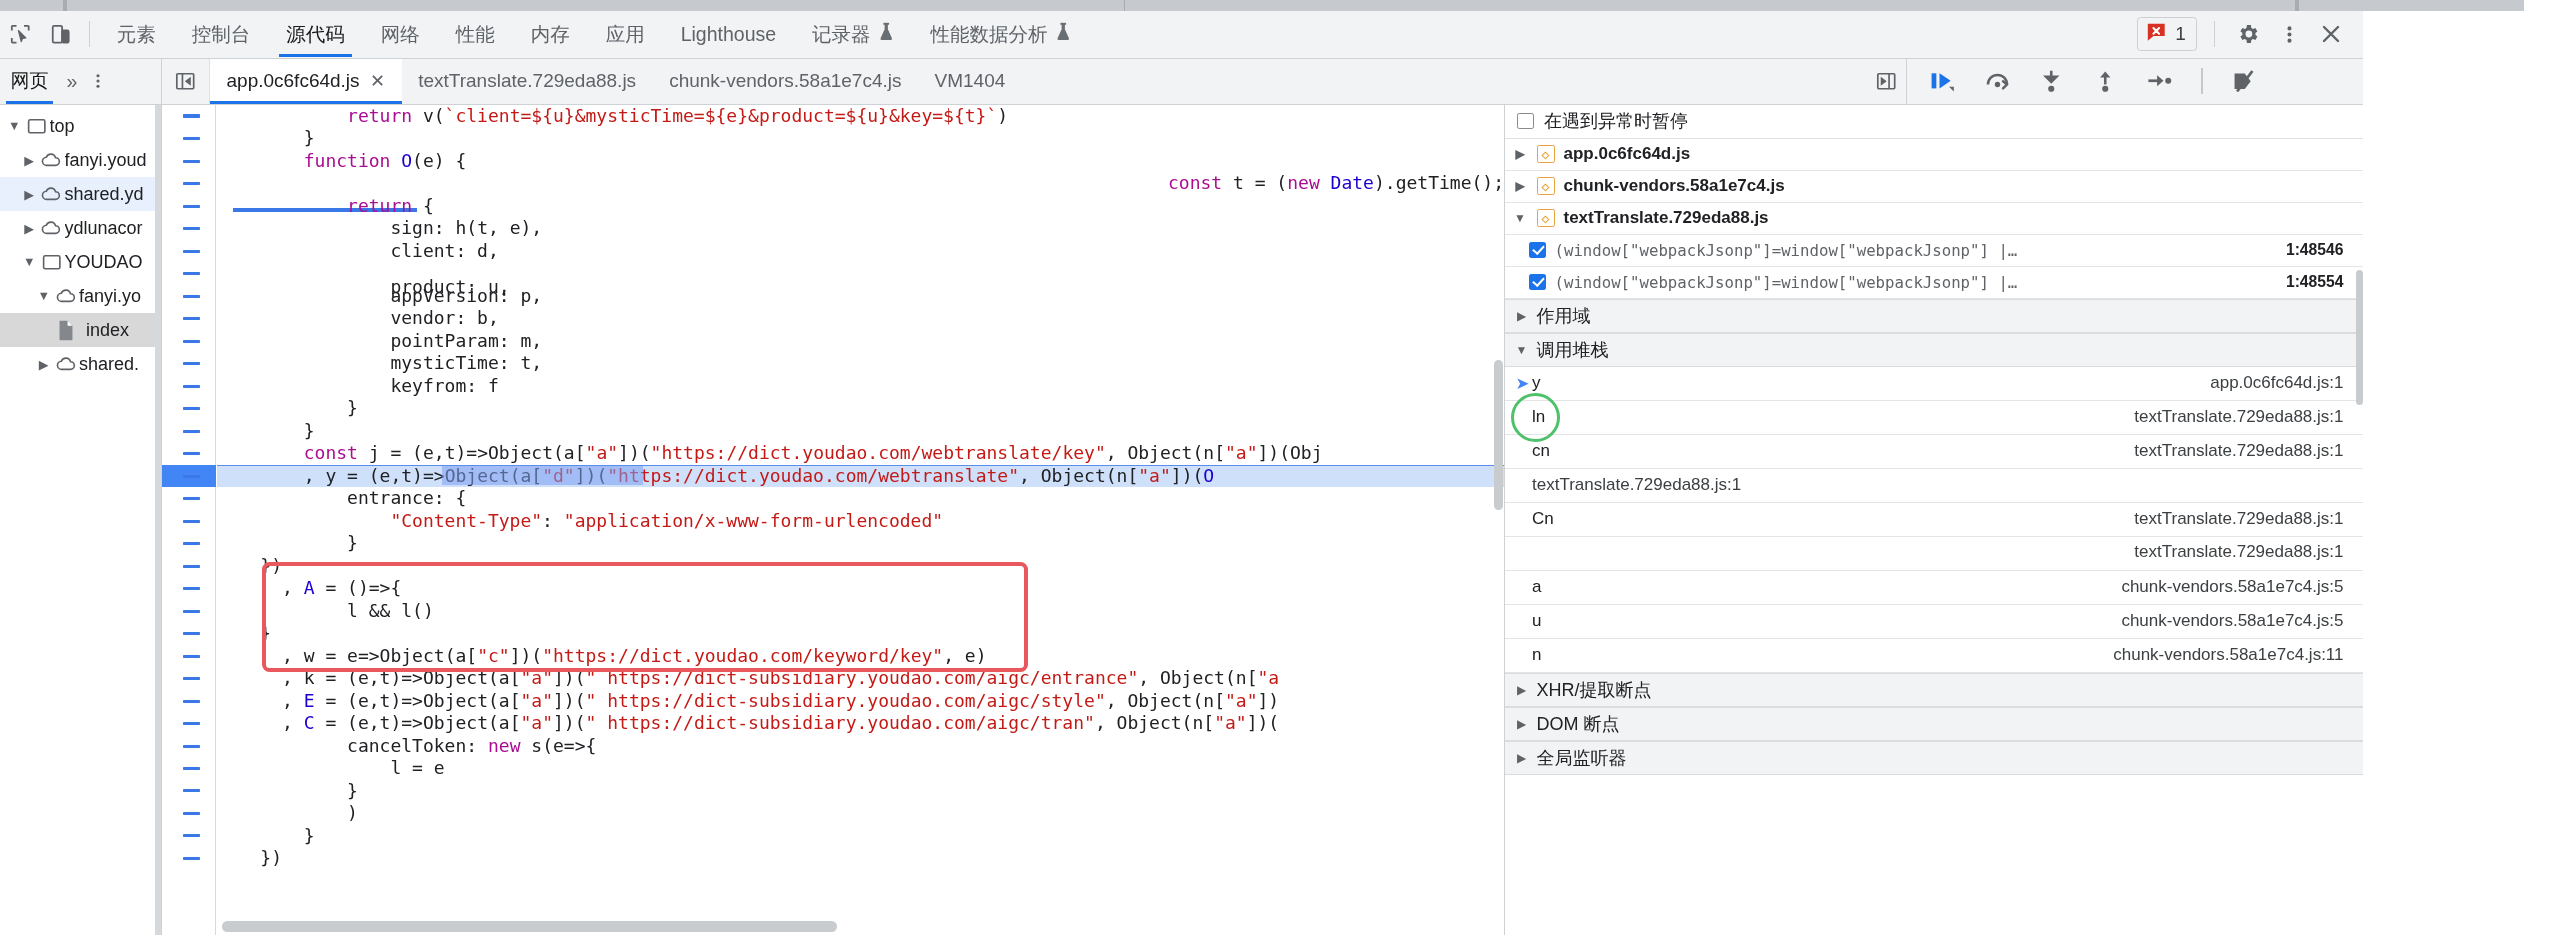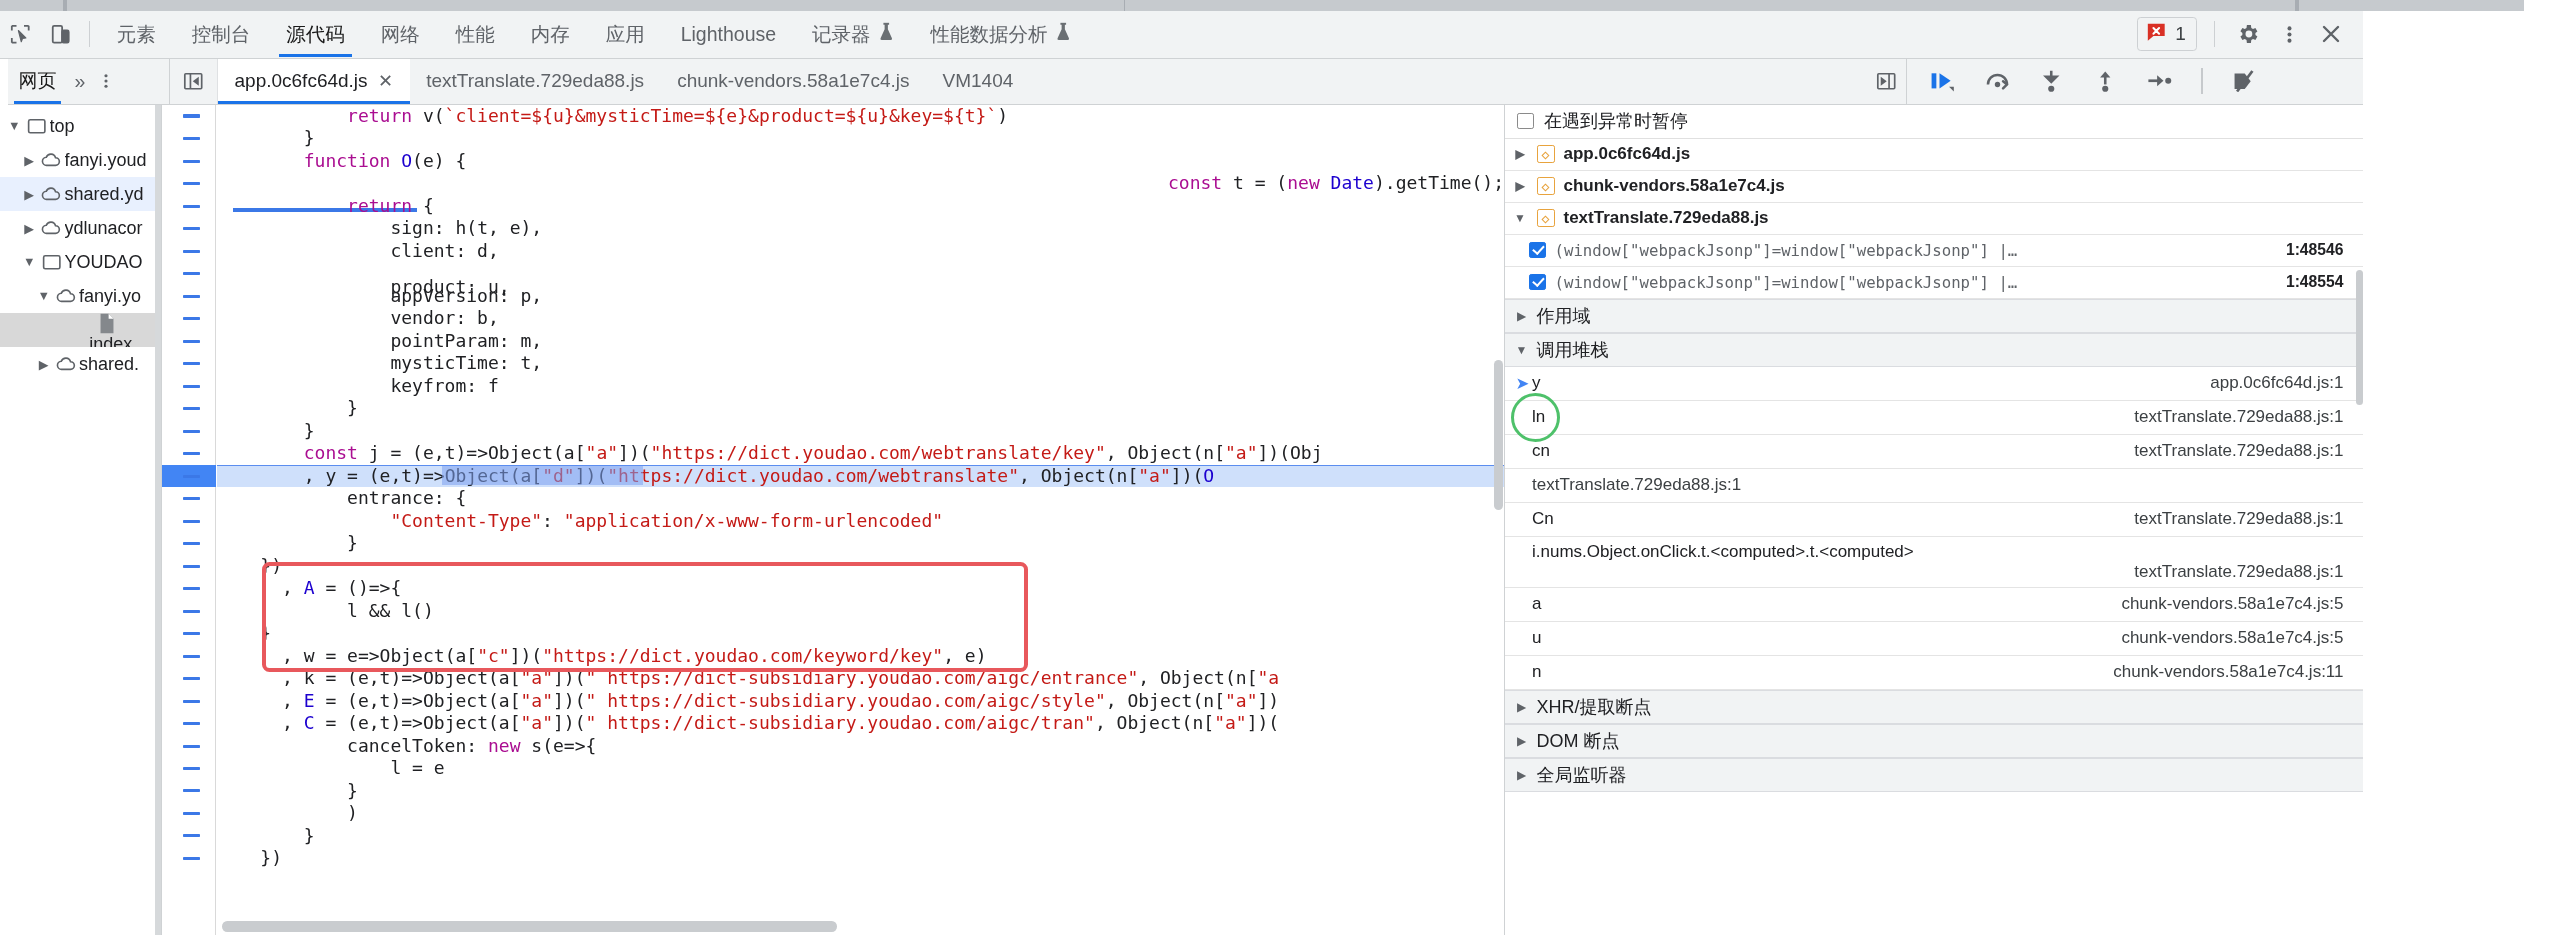--- a/index.html
+++ b/index.html
@@ -32,21 +32,21 @@
   }
   .dt-right { margin-left:auto; display:flex; align-items:center; padding-right:15px; gap:7.5px;}
   .err-badge {
     display:flex; align-items:center; gap:7.5px; border:0.7px solid #cdd0d3; border-radius:3.7px;
     padding: 3.7px 10.5px 3.7px 7.5px; background:#f1f3f4;
   }
   .err-badge .count { font-size:19px; color:#3c4043; }
   .icon-btn { width:34px; height:34px; display:flex; align-items:center; justify-content:center; }
 
   
-  .row2 { height: 46px; display:flex; background:#701a75; border-bottom:0.7px solid #cfd2d4;margin-left:8px; }
+  .row2 { height: 46px; display:flex; background:#701a75; border-bottom:0.7px solid #cfd2d4; }
   .nav-tabbar { width:162px; display:flex; align-items:center; border-right:0.7px solid #cfd2d4; background:#f1f3f4; position:relative;}
   .nav-tab { font-size:19px; color:#1a1a1a; padding:0 10.5px; height:45px; display:flex; align-items:center; position:relative;}
   .nav-tab.active::after{content:"";position:absolute;left:6px;right:6px;bottom:0;height:3px;background:#1a73e8;}
   .chev { font-size:19.5px; color:#5f6368; padding:0 7.5px; }
   .kebab { width:25.5px; height:34px; display:flex; align-items:center; justify-content:center;}
 
   .editor-tabbar { flex:1; display:flex; align-items:center; background:#f1f3f4; position:relative; min-width:0;}
   .panel-toggle { width:48px; height:45px; display:flex; align-items:center; justify-content:center; border-right:0.7px solid #dfe1e3;}
   .ed-tab {
     font-size:19px; color:#5f6368; height:45px; display:flex; align-items:center; gap:10.5px;
@@ -367,21 +367,21 @@
       <div class="ft-row" style="padding-left:34px;">
         <span class="ft-arrow">▼</span>
         <span class="ft-ico">
           <svg width="21" height="15" viewBox="0 0 26 18" fill="none" stroke="#5f6368" stroke-width="2">
               <path d="M7 15a5 5 0 01-.4-10A6 6 0 0118 5.6 4.7 4.7 0 0118 15H7z"></path>
             </svg>
         </span>
         <span class="ft-label">fanyi.yo</span>
       </div>
 
-      <div class="ft-row sel-grey" style="padding-left:53px;flex-direction:column;">
+      <div class="ft-row sel-grey" style="padding-left:53px;">
         <span class="ft-ico">
           <svg width="18" height="21" viewBox="0 0 22 26">
               <path d="M3 1h10l6 6v18H3z" fill="#84888c"></path>
               <path d="M13 1v6h6z" fill="#fff"></path>
             </svg>
         </span>
         <span class="ft-label" style="padding-left:7.5px;">index</span>
       </div>
 
       <div class="ft-row" style="padding-left:34px;">
@@ -560,21 +560,20 @@
         <span class="marker"></span>
         <span class="floc">textTranslate.729eda88.js:1</span>
       </div>
       <div class="cs-row">
         <span class="marker"></span>
         <span class="fname">Cn</span>
         <span class="floc">textTranslate.729eda88.js:1</span>
       </div>
 
       <div class="cs-row two">
-        <span class="fname">i.nums.Object.onClick.t.&lt;computed&gt;.t.&lt;computed&gt;</span>
         <span class="floc">textTranslate.729eda88.js:1</span>
       </div>
 
       <div class="cs-row">
         <span class="marker"></span>
         <span class="fname">a</span>
         <span class="floc">chunk-vendors.58a1e7c4.js:5</span>
       </div>
       <div class="cs-row">
         <span class="marker"></span>

